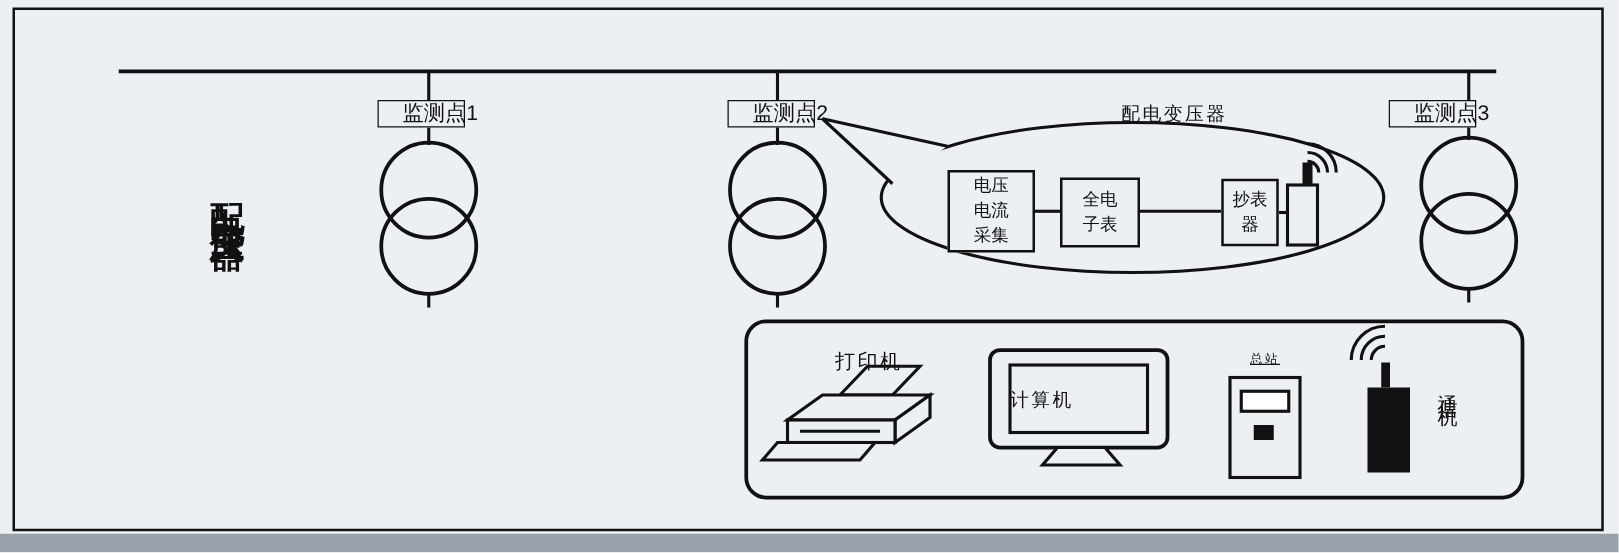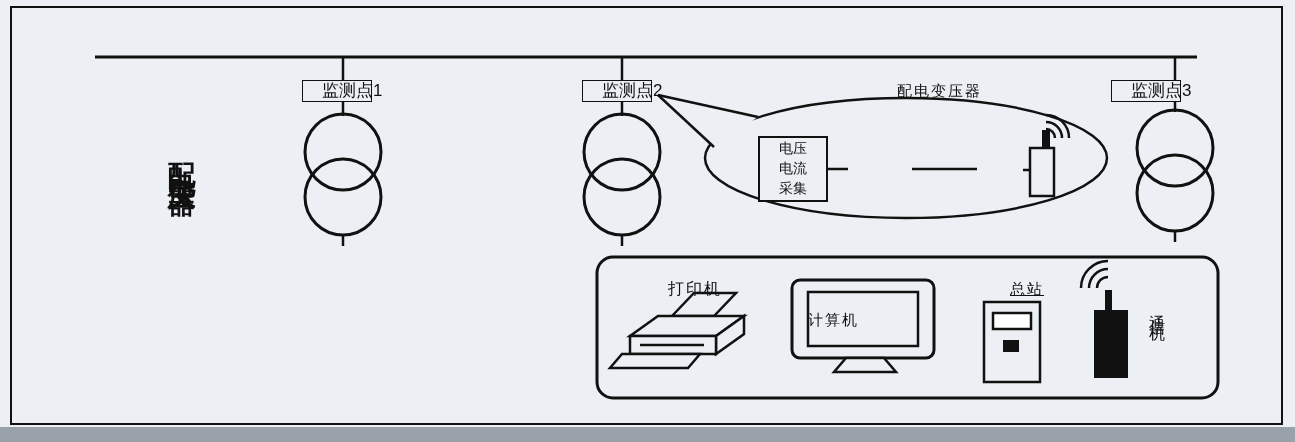--- a/index.html
+++ b/index.html
@@ -65,21 +65,21 @@
     color: var(--line, #111);
     font-size: 14px;
     text-align: center;
     display: flex; flex-direction: column;
     justify-content: center;
     gap: 2px;
   }
 
   .printer-label  { left: 652px; top: 279px; width: 86px;  text-align: center; font-size: 16px; letter-spacing: 2px; }
   .computer-label { left: 808px; top: 311px; width: 110px; font-size: 15px; letter-spacing: 2px; }
-  .master-label   { left: 980px; top: 280px; width: 64px;  text-align: right; font-size: 15px; letter-spacing: 2px; text-decoration: underline; }
+  .master-label   { left: 980px; top: 280px; width: 64px;  text-align: center; font-size: 10px; letter-spacing: 2px; text-decoration: underline; }
   .comm-label     { left: 1146px; top: 302px; font-size: 16px; letter-spacing: 5px; }
 
   .scan-edge {
     position: absolute;
     left: 0; top: 427px;
     width: 1295px; height: 15px;
     background: var(--scan-edge, #99a1aa);
   }
 </style>
 </head>
@@ -175,20 +175,28 @@
   <div class="lbl mp-label" style="left:582px">监测点2</div>
   <div class="lbl mp-label" style="left:1111px">监测点3</div>
 
   <div class="lbl bubble-title">配电变压器</div>
 
   <div class="bbox" style="left:758px;top:136px;width:70px;height:66px">
     <span>电压</span>
     <span>电流</span>
     <span>采集</span>
   </div>
+  <div class="bbox" style="left:848px;top:142px;width:64px;height:56px">
+    <span>全电</span>
+    <span>子表</span>
+  </div>
+  <div class="bbox" style="left:977px;top:143px;width:46px;height:54px">
+    <span>抄表</span>
+    <span>器</span>
+  </div>
 
   <div class="lbl printer-label">打印机</div>
   <div class="lbl computer-label">计算机</div>
   <div class="lbl master-label">总站</div>
   <div class="lbl vtext comm-label">通信机</div>
 
   <div class="scan-edge"></div>
 </div>
 
 </body></html>

